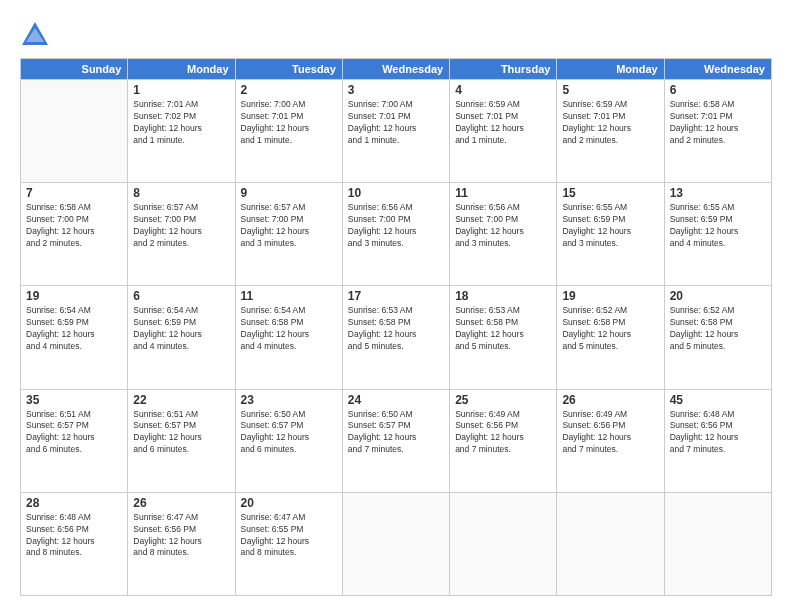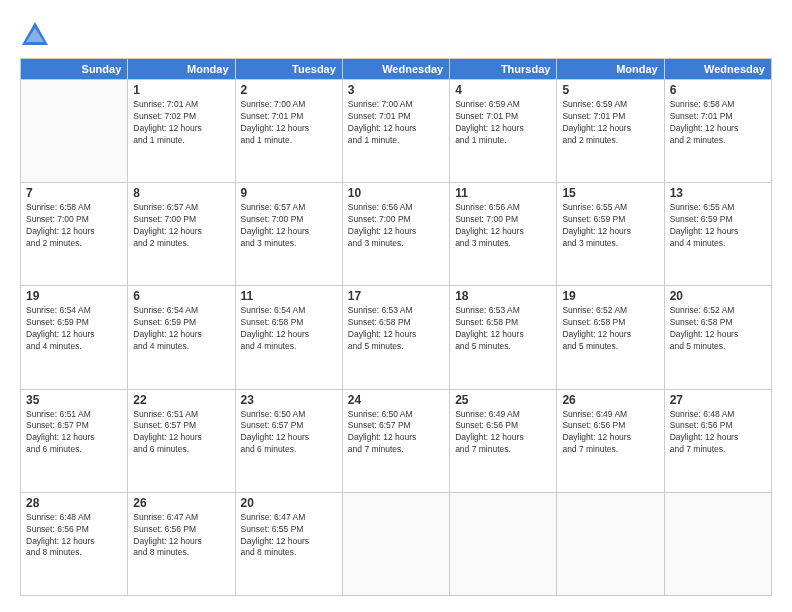--- a/index.html
+++ b/index.html
@@ -317,21 +317,21 @@
 and 7 minutes.</div>
           </td>
           <td>
             <span class="day-number">26</span>
             <div class="day-info" style="white-space: pre-line;">Sunrise: 6:49 AM
 Sunset: 6:56 PM
 Daylight: 12 hours
 and 7 minutes.</div>
           </td>
           <td>
-            <span class="day-number">27</span>
+            <span class="day-number">45</span>
             <div class="day-info" style="white-space: pre-line;">Sunrise: 6:48 AM
 Sunset: 6:56 PM
 Daylight: 12 hours
 and 7 minutes.</div>
           </td>
         </tr>
         <tr>
           <td>
             <span class="day-number">28</span>
             <div class="day-info" style="white-space: pre-line;">Sunrise: 6:48 AM

